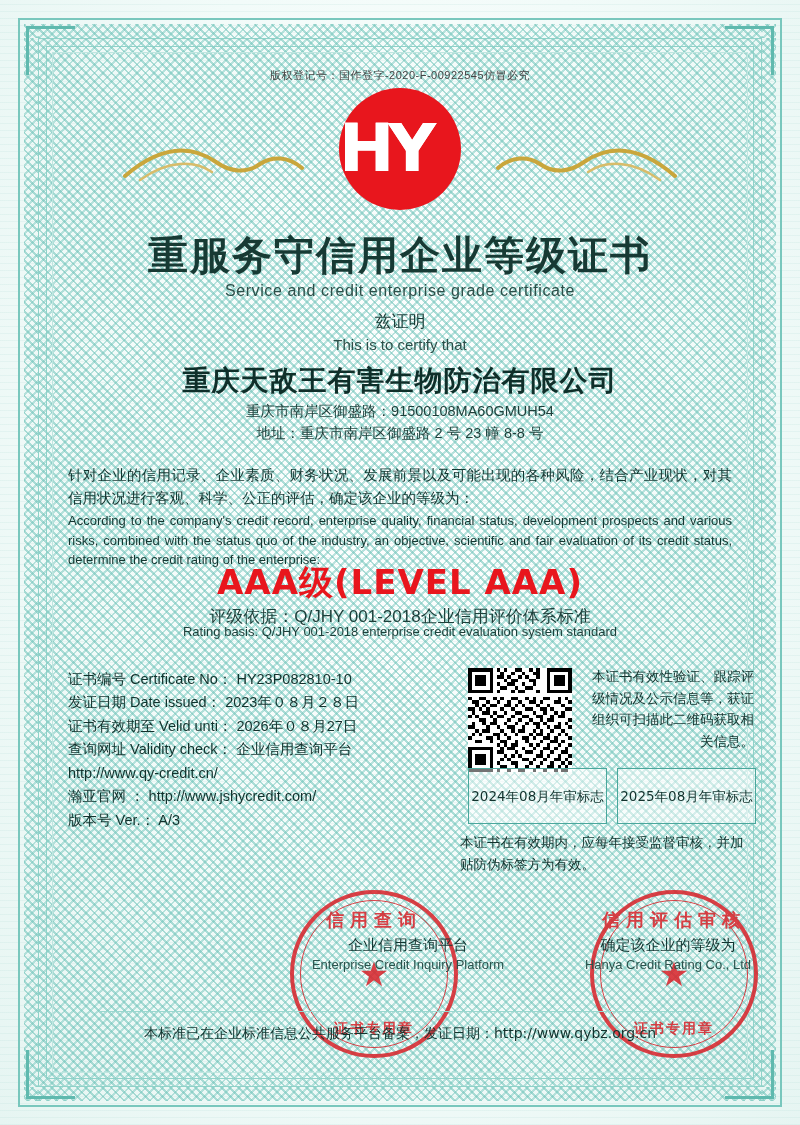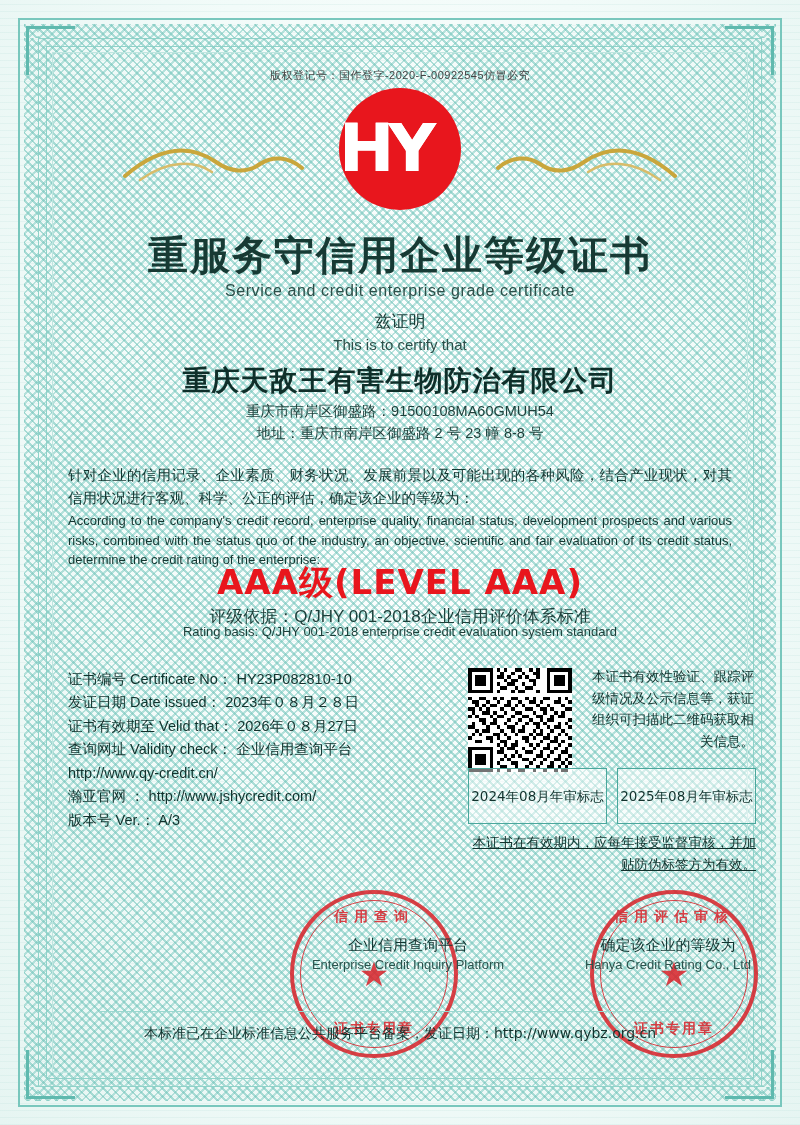--- a/index.html
+++ b/index.html
@@ -151,41 +151,40 @@
     position:absolute;top:708px;left:408px;width:288px;height:56px;
     display:flex;gap:10px;
   }
   .year-box{
     flex:1;border:1px solid #4aa79c;display:flex;flex-direction:row;
     align-items:center;justify-content:center;font-size:13.5px;color:#12322d;
     font-family:"DejaVu Sans", sans-serif;line-height:1.35;background:rgba(255,255,255,0.45);
   }
   .valid-note{
     position:absolute;top:772px;left:400px;width:296px;
-    font-size:13.5px;color:#12322d;line-height:1.6;text-align:right;
+    font-size:13.5px;color:#12322d;line-height:1.6;
     font-family:"DejaVu Sans", sans-serif;
-    text-decoration:underline;
   }
 
   
   .stamp{
     position:absolute;width:160px;height:160px;border-radius:50%;
     border:4px solid #d8232a;opacity:0.86;
   }
   .stamp .ring{
     position:absolute;left:6px;top:6px;right:6px;bottom:6px;border-radius:50%;
     border:1.5px solid #d8232a;
   }
   .stamp .star{
     position:absolute;left:50%;top:50%;transform:translate(-50%,-50%);
     color:#d8232a;font-size:34px;line-height:1;
   }
   .stamp .arc{
     position:absolute;left:0;top:14px;width:100%;text-align:center;
-    color:#d8232a;font-size:14px;font-weight:bold;letter-spacing:6px;
+    color:#d8232a;font-size:18px;font-weight:bold;letter-spacing:6px;
     font-family:"DejaVu Sans", sans-serif;
   }
   .stamp .bottom{
     position:absolute;left:0;bottom:16px;width:100%;text-align:center;
     color:#d8232a;font-size:14px;font-weight:bold;letter-spacing:2px;
     font-family:Liberation Serif, serif;
   }
   .stamp-left{left:230px;top:830px;}
   .stamp-right{left:530px;top:830px;}
 
@@ -262,21 +261,21 @@
         <span>Certificate No：</span>
         <span class="val">HY23P082810-10</span>
       </div>
       <div class="row">
         <span class="lbl-cn">发证日期</span>
         <span>Date issued：</span>
         <span class="val">2023年０８月２８日</span>
       </div>
       <div class="row">
         <span class="lbl-cn">证书有效期至</span>
-        <span>Velid that：</span>
+        <span>Velid unti：</span>
         <span class="val">2026年０８月27日</span>
       </div>
       <div class="row">
         <span class="lbl-cn">查询网址</span>
         <span>Validity check：</span>
         <span class="val">企业信用查询平台</span>
       </div>
       <div class="row">
         <span class="val">http://www.qy-credit.cn/</span>
       </div>

